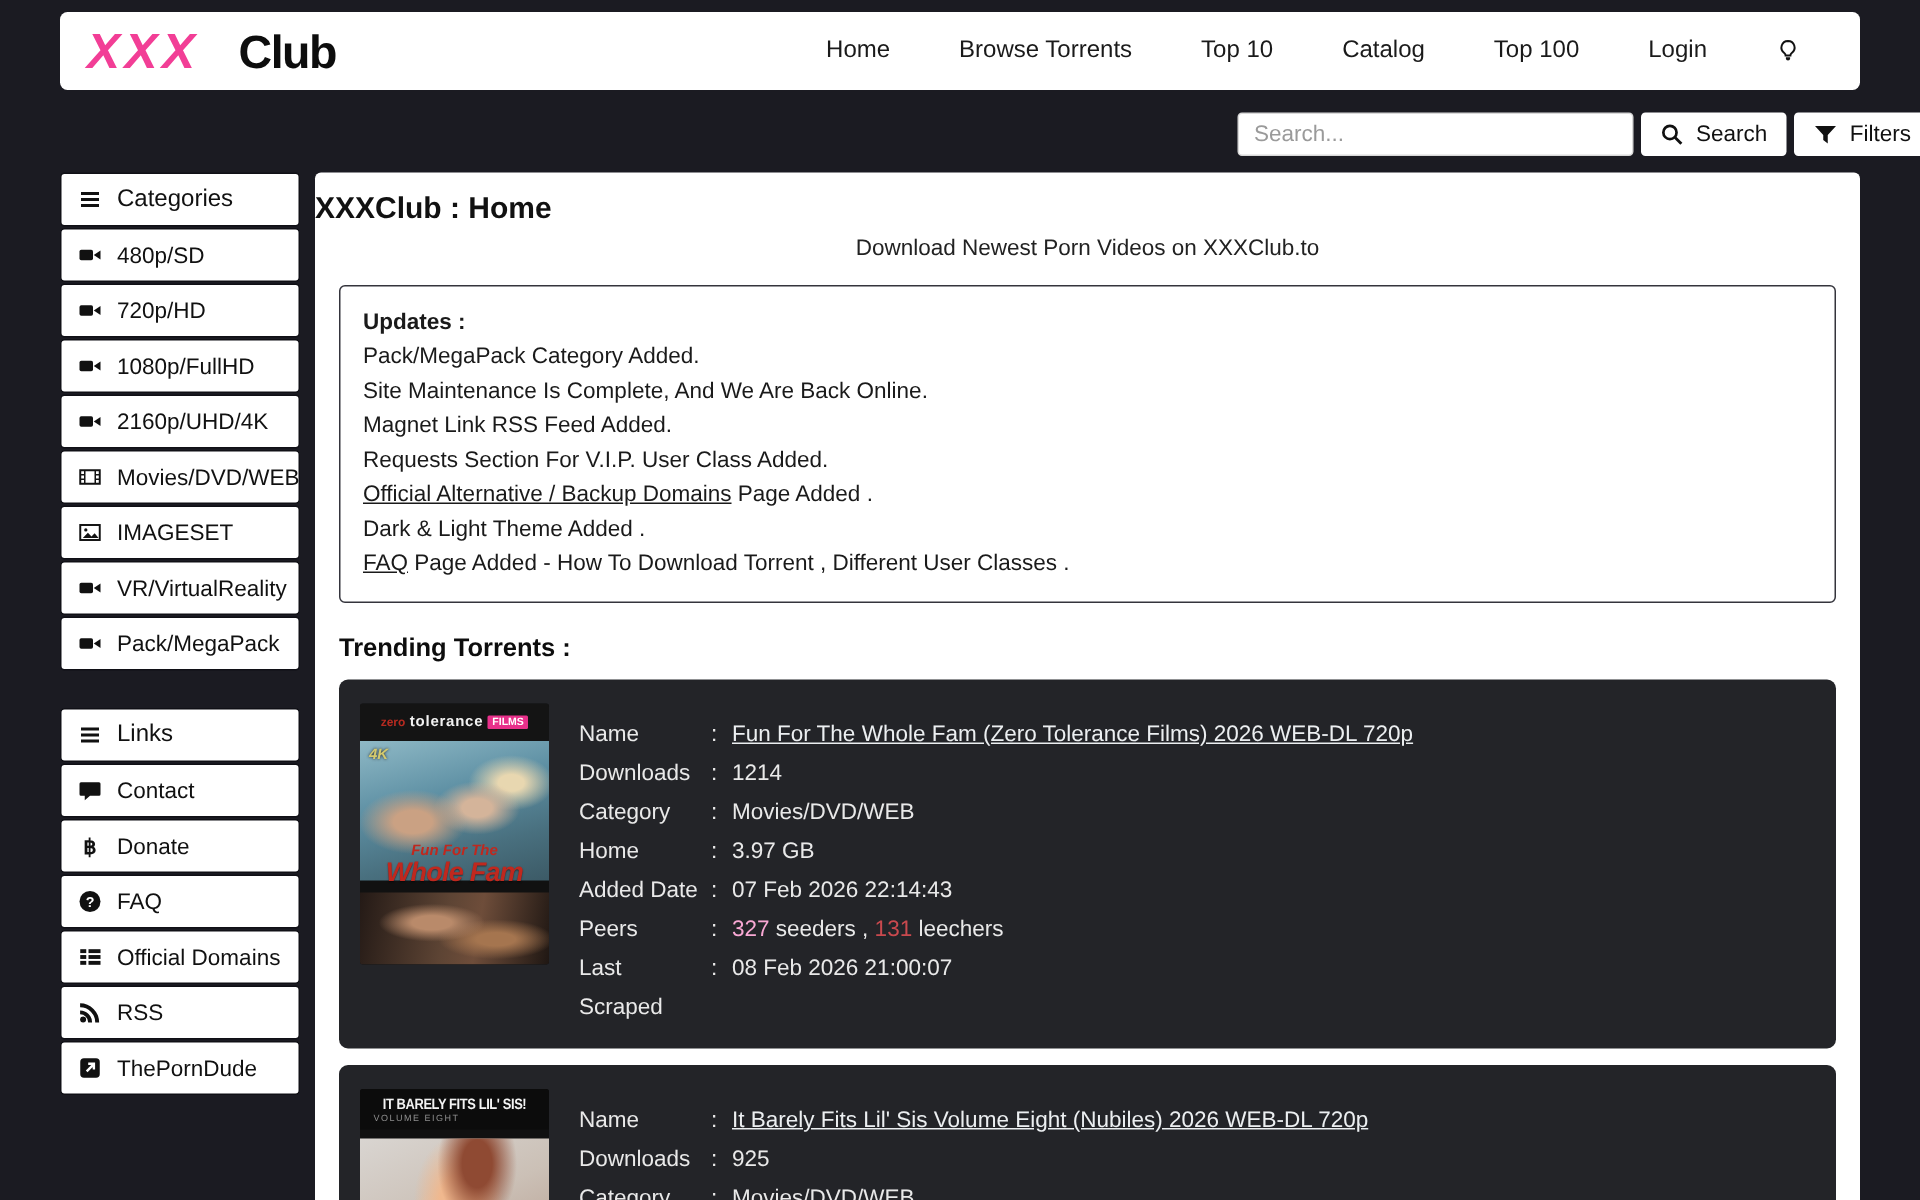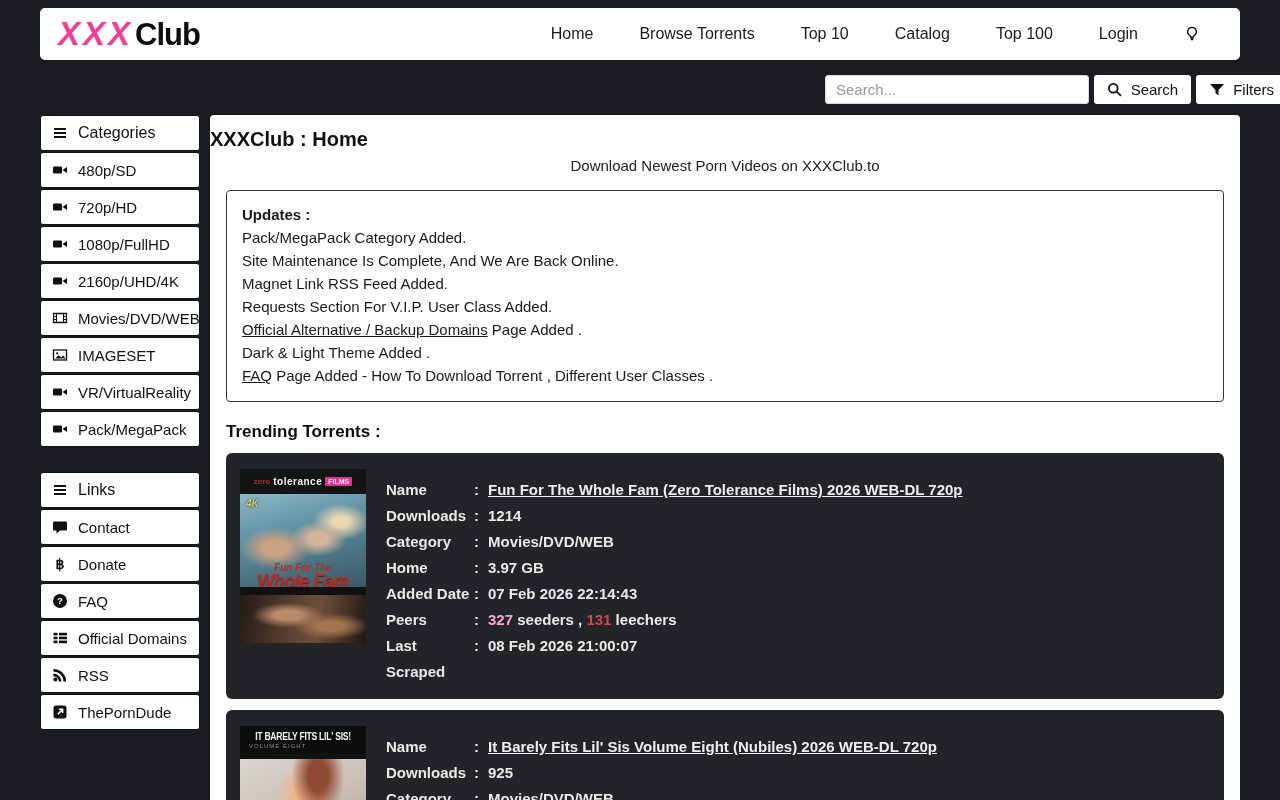--- a/index.html
+++ b/index.html
@@ -7,21 +7,21 @@
   .canvas {
     position:relative; width:1280px; height:800px; overflow:hidden;
     background:#1b1b22; font-family:"Liberation Sans", sans-serif;
   }
 
   
   .topbar {
     position:absolute; left:40px; top:8px; width:1200px; height:52px;
     background:#ffffff; border-radius:5px; display:flex; align-items:center;
   }
-  .logo { margin-left:18px; display:flex; align-items:baseline; text-decoration:none; cursor:pointer; }
+  .logo { margin-left:18px; display:flex; align-items:baseline; text-decoration:none; cursor:pointer;gap:24px; }
   .logo-xxx { color:#f23e96; font-weight:bold; font-style:italic; font-size:33px; letter-spacing:3px; }
   .logo-club { color:#0d0d0d; font-weight:800; font-size:31px; letter-spacing:-1px; margin-left:2px; }
   .nav { margin-left:auto; margin-right:40px; display:flex; align-items:center; }
   .nav-items { display:flex; align-items:center; gap:46px; font-size:16px; color:#1a1a1a; }
   .nav-item { cursor:pointer; white-space:nowrap; }
   .theme-toggle { background:none; border:none; margin-left:46px; cursor:pointer; color:#111; display:flex; align-items:center; }
   .theme-toggle svg { width:17px; height:17px; }
 
   
   .search-row { position:absolute; left:825px; top:75px; width:462px; height:29px; display:flex; gap:5px; }
@@ -69,21 +69,21 @@
   
   .card {
     margin:11px 16px 0; background:#232428; border-radius:6px;
     padding:16px 14px 14px; display:flex; color:#e9e9e9;
   }
   .poster {
     width:126px; height:174px; border-radius:2px; margin-right:20px; flex-shrink:0;
     position:relative; overflow:hidden; cursor:pointer; background:#111;
   }
   .fields { font-size:15px; padding-top:8px; }
-  .frow { display:flex; line-height:26px;font-weight:bold; }
+  .frow { display:flex; line-height:26px; }
   .flabel { width:88px; flex-shrink:0; }
   .fcolon { width:14px; flex-shrink:0; }
   .fvalue { white-space:nowrap; }
   .seg-link { text-decoration:underline; cursor:pointer; color:#eceff1; }
   .seg-green { color:#f9a8d4; }
   .seg-red { color:#c9494e; }
 
   
   .p1-top {
     position:absolute; top:0; left:0; right:0; height:25px; background:#141414;

